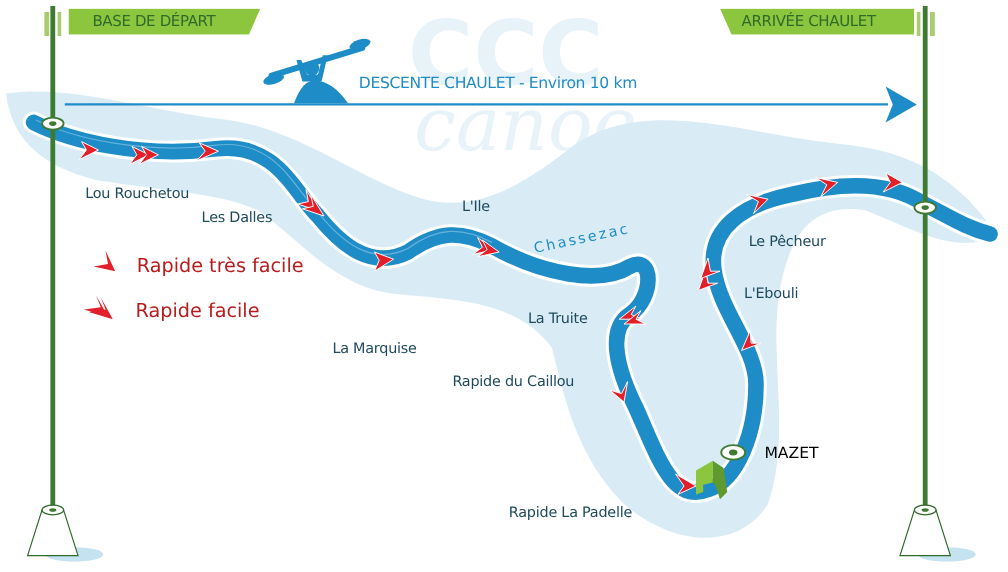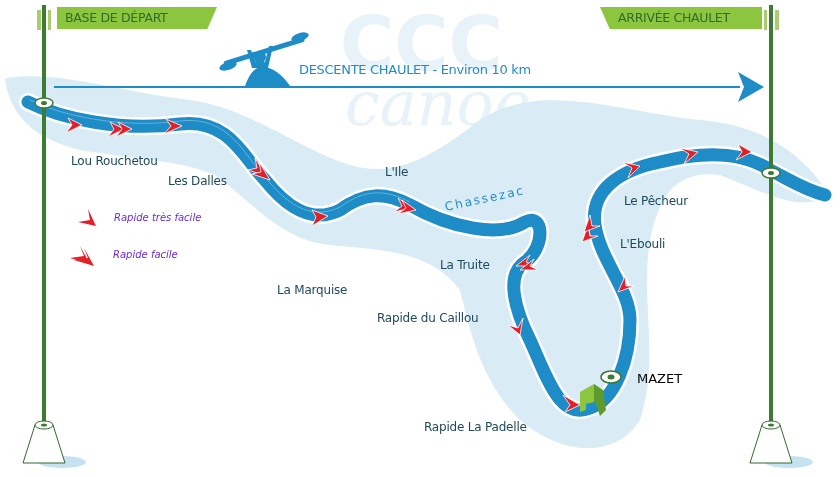--- a/index.html
+++ b/index.html
@@ -1,21 +1,21 @@
 <!DOCTYPE html>
 <html><head>
   <meta charset="utf-8">
   <style>
     html, body { margin: 0; padding: 0; background: #ffffff; }
     body { width: 840px; height: 477px; position: relative; overflow: hidden; font-family: "Liberation Sans", sans-serif; }
     svg.map { position: absolute; left: 0; top: 0; }
     .lbl { position: absolute; white-space: nowrap; font-family: "DejaVu Sans", sans-serif; font-size: 12px; color: #1e4a5c; letter-spacing: -0.2px; }
-    .legend-text { position: absolute; white-space: nowrap; font-family: "DejaVu Sans", sans-serif; font-size: 10px; color: #6d28d9; font-style: italic; }
+    .legend-text { position: absolute; white-space: nowrap; font-family: "DejaVu Sans", sans-serif; font-size: 16px; color: #b91c1c; }
     .sign { position: absolute; height: 22px; background: #8cc63f; color: #2f6b2a; font-family: "DejaVu Sans", sans-serif; font-size: 12.5px; line-height: 22px; letter-spacing: -0.3px; }
-    .sign.start { left: 57px; top: 7px; width: 160px; padding-left: 8px; box-sizing: border-box; clip-path: polygon(0 0, 100% 0, 94% 100%, 0 100%); }
+    .sign.start { left: 57px; top: 7px; width: 160px; padding-left: 20px; box-sizing: border-box; clip-path: polygon(0 0, 100% 0, 94% 100%, 0 100%); }
     .sign.end { left: 600px; top: 7px; width: 162px; padding-left: 18px; box-sizing: border-box; clip-path: polygon(0 0, 100% 0, 100% 100%, 6% 100%); }
     .title { position: absolute; left: 299px; top: 62px; font-family: "DejaVu Sans", sans-serif; font-size: 13px; color: #1e8cc6; letter-spacing: -0.3px; white-space: nowrap; }
     .mazet { position: absolute; left: 637px; top: 371px; font-family: "DejaVu Sans", sans-serif; font-size: 13px; color: #000000; white-space: nowrap; }
     .river-name { position: absolute; left: 445px; top: 200px; font-family: "DejaVu Sans", sans-serif; font-size: 12px; color: #1e8cc6; letter-spacing: 2px; transform: rotate(-12deg); transform-origin: left center; white-space: nowrap; }
   </style>
 </head>
 <body>
 
 <svg class="map" width="840" height="477" viewBox="0 0 840 477">
 

